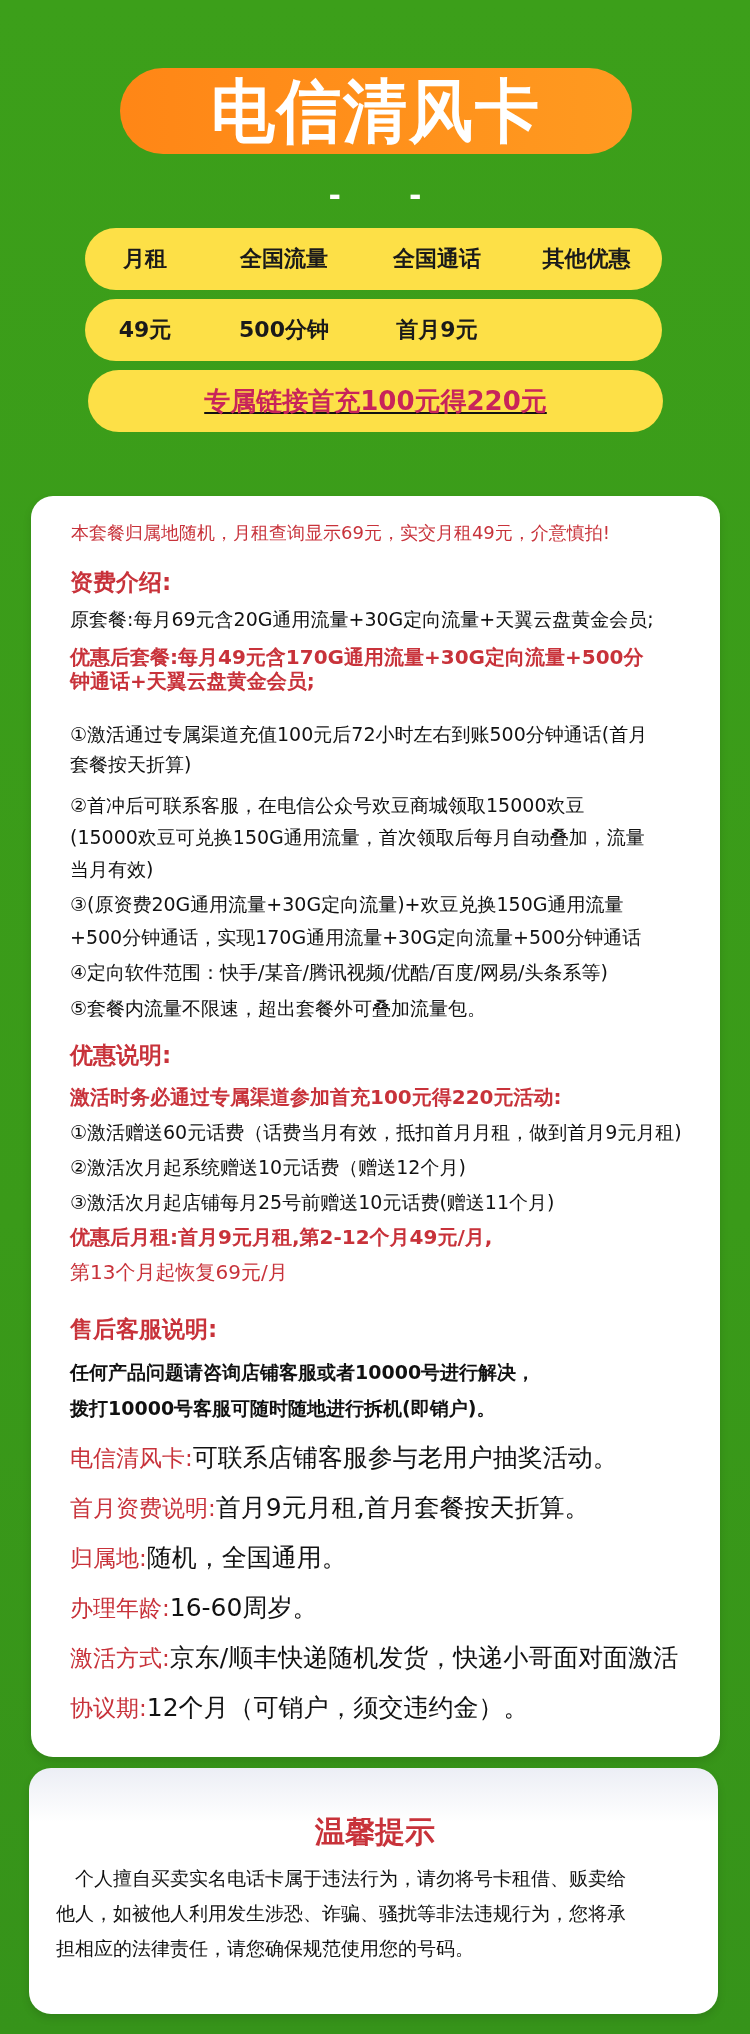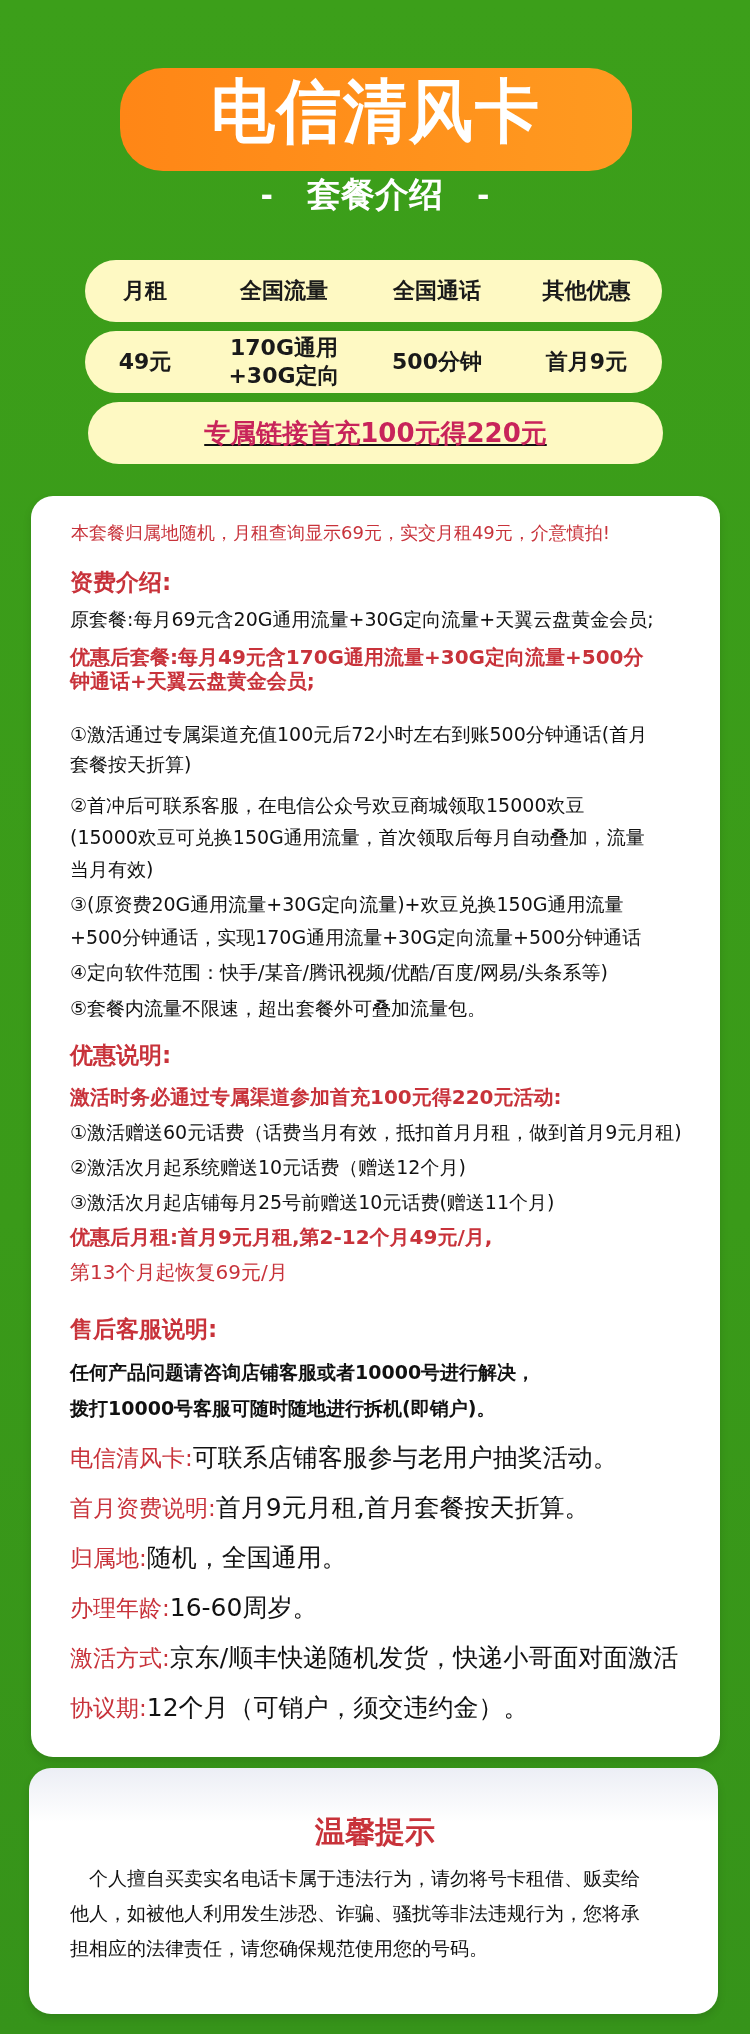--- a/index.html
+++ b/index.html
@@ -7,43 +7,43 @@
   body {
     background: linear-gradient(180deg, #3c9f1a 0%, #3a9a19 60%, #36931a 100%);
     font-family: "DejaVu Sans", "Liberation Sans", sans-serif;
     position: relative;
     color: #111;
   }
   .abs { position: absolute; }
 
   
   .title-pill {
-    left: 120px; top: 68px; width: 512px; height: 103px;
+    left: 120px; top: 68px; width: 512px; height: 86px;
     border-radius: 43px;
     background: linear-gradient(90deg, #ff8616 0%, #ff9a20 100%);
-    display: flex; align-items: flex-start; justify-content: center;
+    display: flex; align-items: center; justify-content: center;
   }
   .title-pill span {
     color: #fff; font-weight: bold; font-size: 64px; letter-spacing: 2px;
     font-family: "DejaVu Sans", sans-serif;
     transform: scaleY(1.08);
   }
 
   .subtitle {
     left: 0; width: 750px; top: 170px; height: 50px;
     display: flex; align-items: center; justify-content: center;
     color: #fff; font-weight: bold; font-size: 34px;
   }
   .subtitle .dash { margin: 0 34px; font-size: 30px; }
 
   
   .row {
     left: 85px; width: 577px; height: 62px; border-radius: 31px;
-    background: #fef9c3;
-    display: flex; align-items: center; margin-top: 32px;
+    background: #fde047;
+    display: flex; align-items: center;
   }
   .row .cell {
     flex: 1; text-align: center; font-size: 22px; font-weight: bold; color: #1a1a1a;
     line-height: 28px;
   }
   .row .cell:nth-child(1) { flex: 0 0 120px; }
   .row .cell:nth-child(2) { flex: 0 0 158px; }
   .row .cell:nth-child(3) { flex: 0 0 148px; }
   .row .cell:nth-child(4) { flex: 0 0 151px; }
   .row.promo { justify-content: center; left: 88px; width: 575px; }
@@ -65,46 +65,41 @@
   .h { font-size: 23px; font-weight: bold; color: #c8323a; }
   .b { font-weight: bold; }
   .redb { color: #c8323a; font-weight: bold; font-size: 20px; }
   .lbl { color: #c8323a; font-size: 23px; }
   .val { font-size: 25px; color: #111; }
 
   .tip-title {
     position: absolute; left: 0; width: 750px; top: 1812px; text-align: center;
     color: #c8323a; font-size: 30px; font-weight: bold;
   }
-  .tip-line { position: absolute; left: 70px; font-size: 19px; color: #111; white-space: nowrap; }
+  .tip-line { position: absolute; left: 56px; font-size: 19px; color: #111; white-space: nowrap; }
 </style>
 </head>
 <body>
 
 <div class="abs title-pill">
   <span>电信清风卡</span>
 </div>
 <div class="abs subtitle">
   <span class="dash">-</span>
-  <span>套餐介绍</span>
   <span class="dash">-</span>
 </div>
 
 <div class="abs row" style="top:228px;">
   <div class="cell">月租</div>
   <div class="cell">全国流量</div>
   <div class="cell">全国通话</div>
   <div class="cell">其他优惠</div>
 </div>
 <div class="abs row" style="top:299px;">
   <div class="cell">49元</div>
-  <div class="cell">
-    <div>170G通用</div>
-    <div>+30G定向</div>
-  </div>
   <div class="cell">500分钟</div>
   <div class="cell">首月9元</div>
 </div>
 <div class="abs row promo" style="top:370px;text-decoration:underline;">
   <span>专属链接首充100元得220元</span>
 </div>
 
 <div class="abs card card1"></div>
 
 <div class="t red" style="top:521px; left:71px; font-size:18px;">本套餐归属地随机，月租查询显示69元，实交月租49元，介意慎拍!</div>

